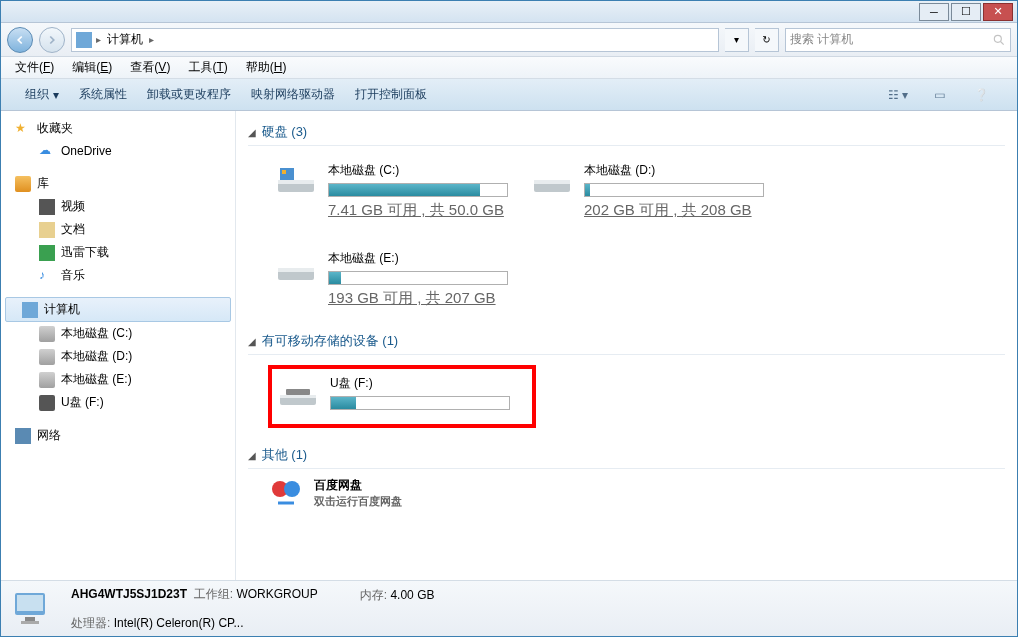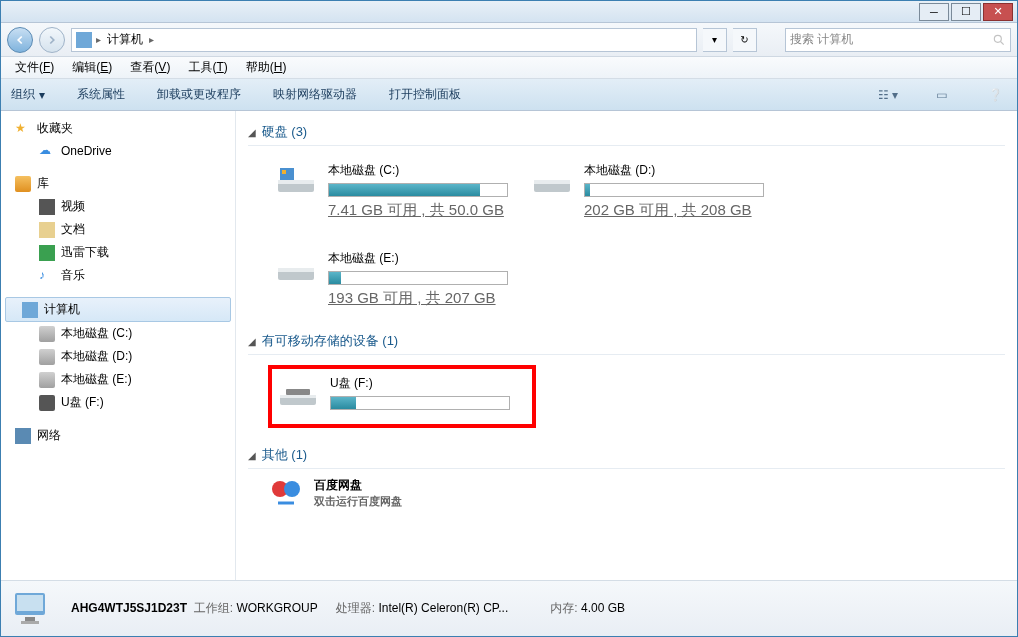--- a/index.html
+++ b/index.html
@@ -14,30 +14,30 @@
 
 .navrow { height: 34px; background: linear-gradient(#f5f8fb,#e9eef4); display:flex; align-items:center; padding: 3px 6px; gap:6px; border-bottom:1px solid #cfd8e2;}
 .navbtn { width:26px; height:26px; border-radius:50%; border:1px solid #9fb3c8; background:linear-gradient(#f2f7fb,#d6e3ee); display:flex; align-items:center; justify-content:center; cursor:pointer; }
 .navbtn.back { background: linear-gradient(#c8dff3,#7fb3dd); border-color:#5a8ab3; color:#fff; font-weight:bold; }
 .navbtn svg { width:14px; height:14px; }
 .addressbar { flex:1; height:24px; border:1px solid #b6c5d6; background:#fff; display:flex; align-items:center; padding:0 4px; }
 .addressbar .compicon { width:16px; height:16px; background:#6fa8d8; margin-right:4px; }
 .addressbar .crumb { font-size:12px; padding:0 6px; cursor:pointer; }
 .addressbar .sep { color:#666; font-size:10px; }
 .addrbtn { width:24px; height:24px; border:1px solid #b6c5d6; border-left:none; background:#f5f8fb; display:flex; align-items:center; justify-content:center; cursor:pointer; font-size:10px; }
-.searchbox { width:226px; height:24px; border:1px solid #b6c5d6; background:#fff; display:flex; align-items:center; padding:0 4px; color:#888; font-size:12px; margin-left:22px; }
+.searchbox { width:226px; height:24px; border:1px solid #b6c5d6; background:#fff; display:flex; align-items:center; padding:0 4px; color:#888; font-size:12px; margin-left:0; }
 .searchbox svg { width:14px; height:14px; opacity:.5; margin-left:auto; }
 
 
 .menubar { height:22px; background:linear-gradient(#f9fbfd,#eef3f8); border-bottom:1px solid #d4dde6; display:flex; align-items:center; padding:0 6px; gap:2px; }
 .menuitem { font-size:12px; padding:12px 8px; cursor:pointer; }
 .menuitem u { text-decoration:underline; }
 
 
-.toolbar { height:32px; background:linear-gradient(#e3eef7,#cde1f0); border-bottom:1px solid #b6c5d6; display:flex; align-items:center; padding:0 10px; gap:32px; font-size:12px; color:#1a3b5c; }
+.toolbar { height:32px; background:linear-gradient(#e3eef7,#cde1f0); border-bottom:1px solid #b6c5d6; display:flex; align-items:center; padding:0 24px; gap:20px; font-size:12px; color:#1a3b5c; }
 .toolbar .titem { cursor:pointer; display:flex; align-items:center; gap:4px; }
 .toolbar .spacer { flex:1; }
 .tbicon { width:22px; height:22px; cursor:pointer; opacity:.7; display:flex; align-items:center; justify-content:center; }
 
 
 .body { display:flex; height: calc(637px - 22px - 34px - 22px - 32px - 56px - 2px); }
 .sidebar { width:235px; border-right:1px solid #e2e8ee; overflow-y:auto; padding:6px 0; }
 .treeitem { display:flex; align-items:center; font-size:12px; padding:3px 0 3px 20px; gap:6px; cursor:pointer; white-space:nowrap; }
 .treeitem.sub { padding-left:38px; }
 .treeitem.selected { background:linear-gradient(#e8f1fb,#d6e8f7); border:1px solid #a8c8e4; border-radius:2px; margin:0 4px; padding-left:16px; }
@@ -66,21 +66,21 @@
 .drivebar-fill { height:100%; background:linear-gradient(#5bb5c9,#2a8ba0); }
 .drivestat { font-size:15px; color:#666;text-decoration:underline; }
 .otheritem { display:flex; gap:10px; align-items:center; cursor:pointer; padding:6px 0 6px 20px;font-weight:bold; }
 .otheritem .oicon { width:36px; height:36px; }
 .otheritem .oname { font-size:12px; }
 .otheritem .osub { font-size:11px; color:#666;text-align:center; }
 
 
 .statusbar { height:56px; border-top:1px solid #d4dde6; background:linear-gradient(#f5f8fb,#e9eef4); display:flex; align-items:center; padding:6px 10px; gap:12px; font-size:12px; }
 .statusbar .bigicon { width:48px; height:40px; }
-.statusbar .col { display:flex; flex-direction:row; gap:18px; }
+.statusbar .col { display:flex; flex-direction:column; gap:12px; }
 .statusbar .lbl { color:#666; }
 </style>
 </head>
 <body>
 
 <div class="titlebar">
   <div class="winbtns">
     <div class="winbtn">─</div>
     <div class="winbtn">☐</div>
     <div class="winbtn close">✕</div>

